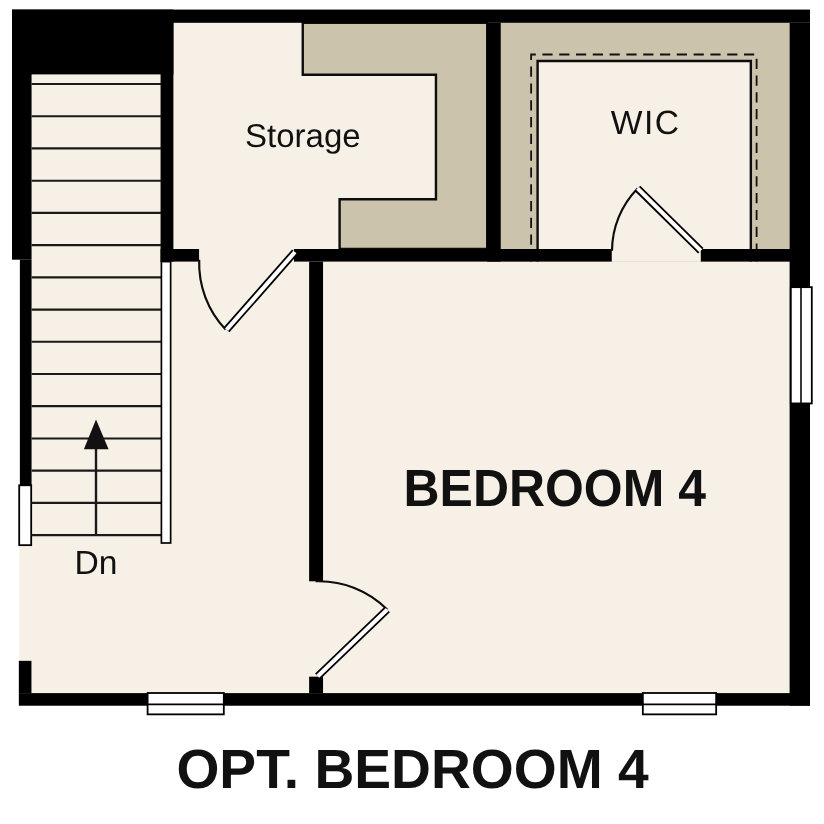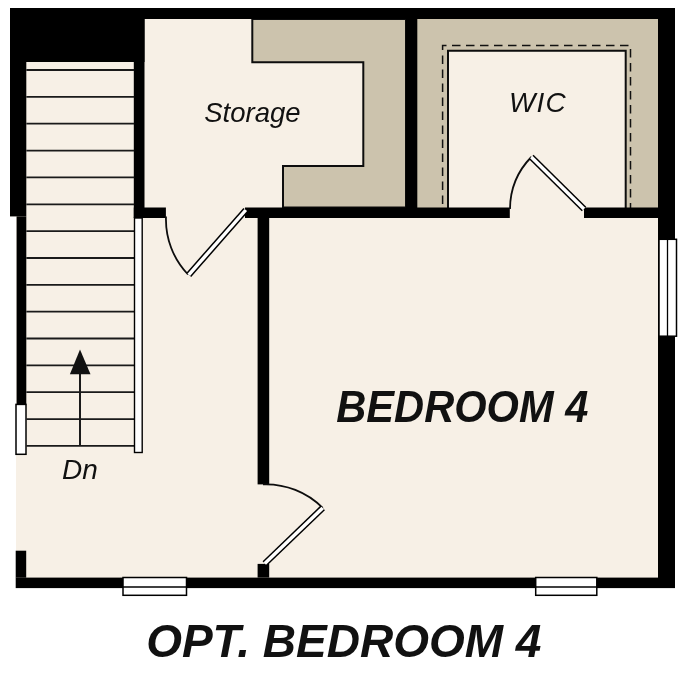--- a/index.html
+++ b/index.html
@@ -1,16 +1,16 @@
 <!DOCTYPE html>
 <html><head>
 <meta charset="utf-8">
 <style>
   html,body{margin:0;padding:0;background:#ffffff;}
-  #plan{position:relative;width:687px;height:687px;background:#ffffff;font-family:"Liberation Sans",sans-serif;font-style:italic;}
+  #plan{position:relative;width:687px;height:687px;background:#ffffff;font-family:"Liberation Sans",sans-serif;}
   svg{display:block;}
 </style>
 </head>
 <body>
 <div id="plan">
 <svg width="687" height="687" viewBox="0 0 687 687">
 
   <rect x="0" y="0" width="687" height="687" fill="#ffffff"></rect>
 
   <path d="M10,8 H675 V588 H16 V216.4 H10 Z" fill="#f7f0e6"></path>

